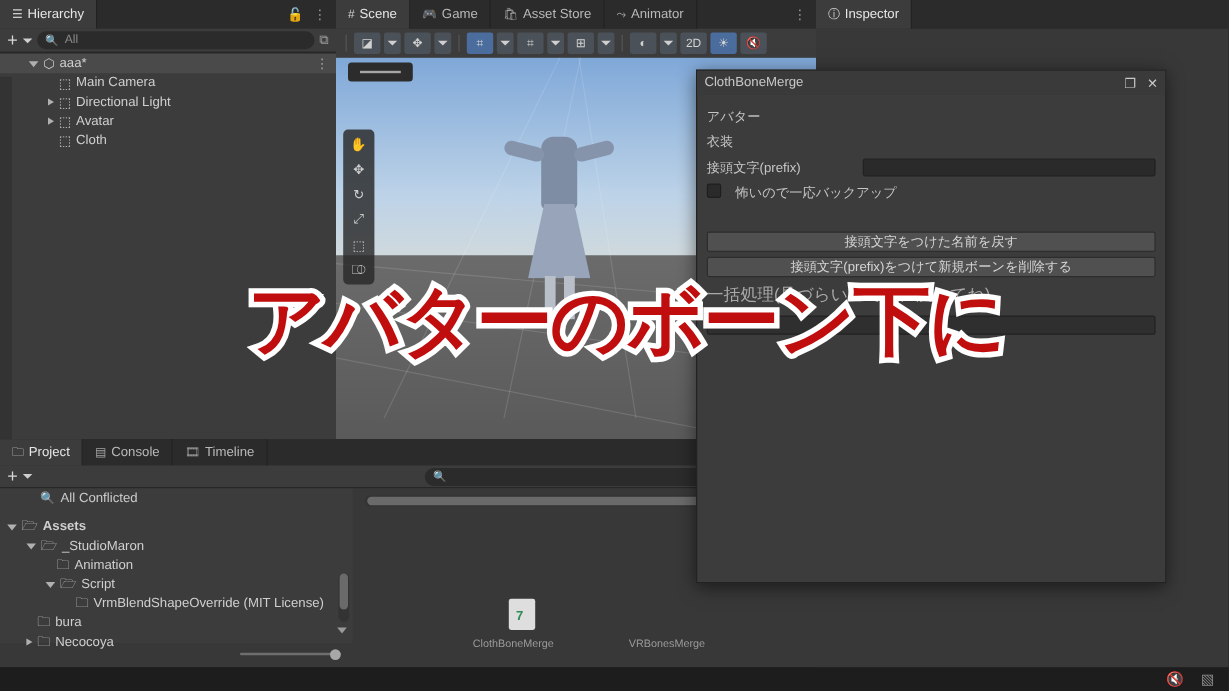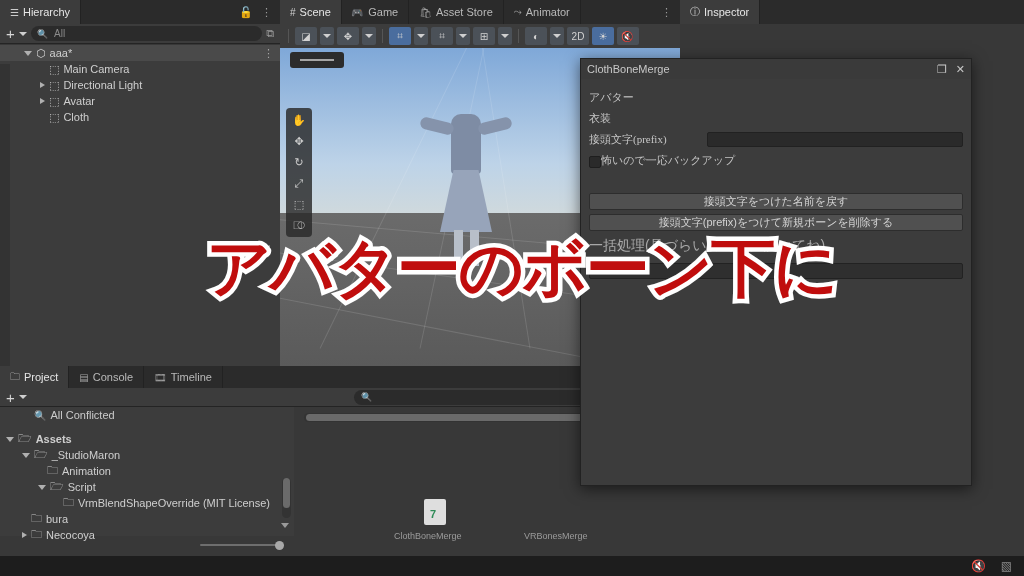--- a/index.html
+++ b/index.html
@@ -90,21 +90,21 @@
   
   #tool-window {
     position: absolute; background: #3c3c3c;
     border: 1px solid #222; box-shadow: 0 3px 14px rgba(0,0,0,.55);
   }
   #tool-titlebar {
     height: 20px; background: #3a3a3a; display: flex; align-items: center;
     padding: 0 6px; color: #c8c8c8; font-size: 11px;
   }
   .win-btns { margin-left: auto; display: flex; gap: 9px; color: #c8c8c8; font-size: 11px; }
-  .fld-row { display: flex; align-items: flex-end; gap: 0; padding: 3px 8px; font-size: 11px; color: #c6c6c6; font-family: Liberation Serif, serif; }
+  .fld-row { display: flex; align-items: flex-start; gap: 12px; padding: 3px 8px; font-size: 11px; color: #c6c6c6; }
   .fld-label { width: 118px; flex: none; }
   .objfield {
     flex: 1; height: 16px; background: #2a2a2a; border: 1px solid #212121;
     border-radius: 2px; display: flex; align-items: center; padding: 0 5px;
     font-size: 10px; color: #b4b4b4;
   }
   .objdot { margin-left: auto; width: 9px; height: 9px; border-radius: 50%; border: 1px solid #9a9a9a; position: relative; }
   .objdot:after { content:""; position:absolute; left:2px; top:2px; width:3px; height:3px; border-radius:50%; background:#9a9a9a; }
   .textfield {
     flex: 1; height: 15px; background: #2a2a2a; border: 1px solid #212121;

